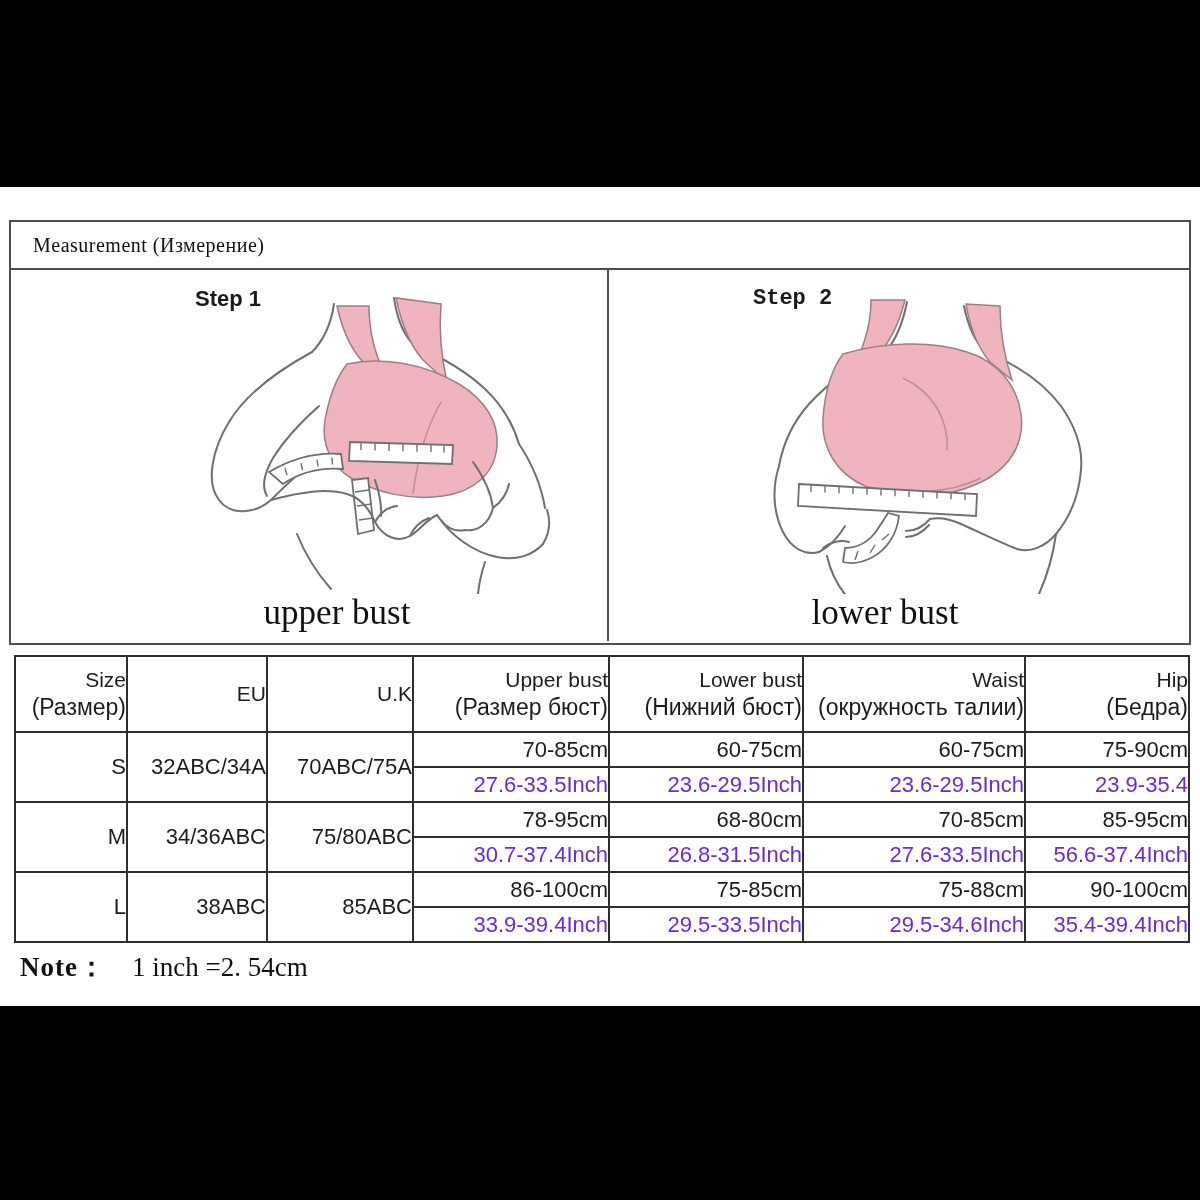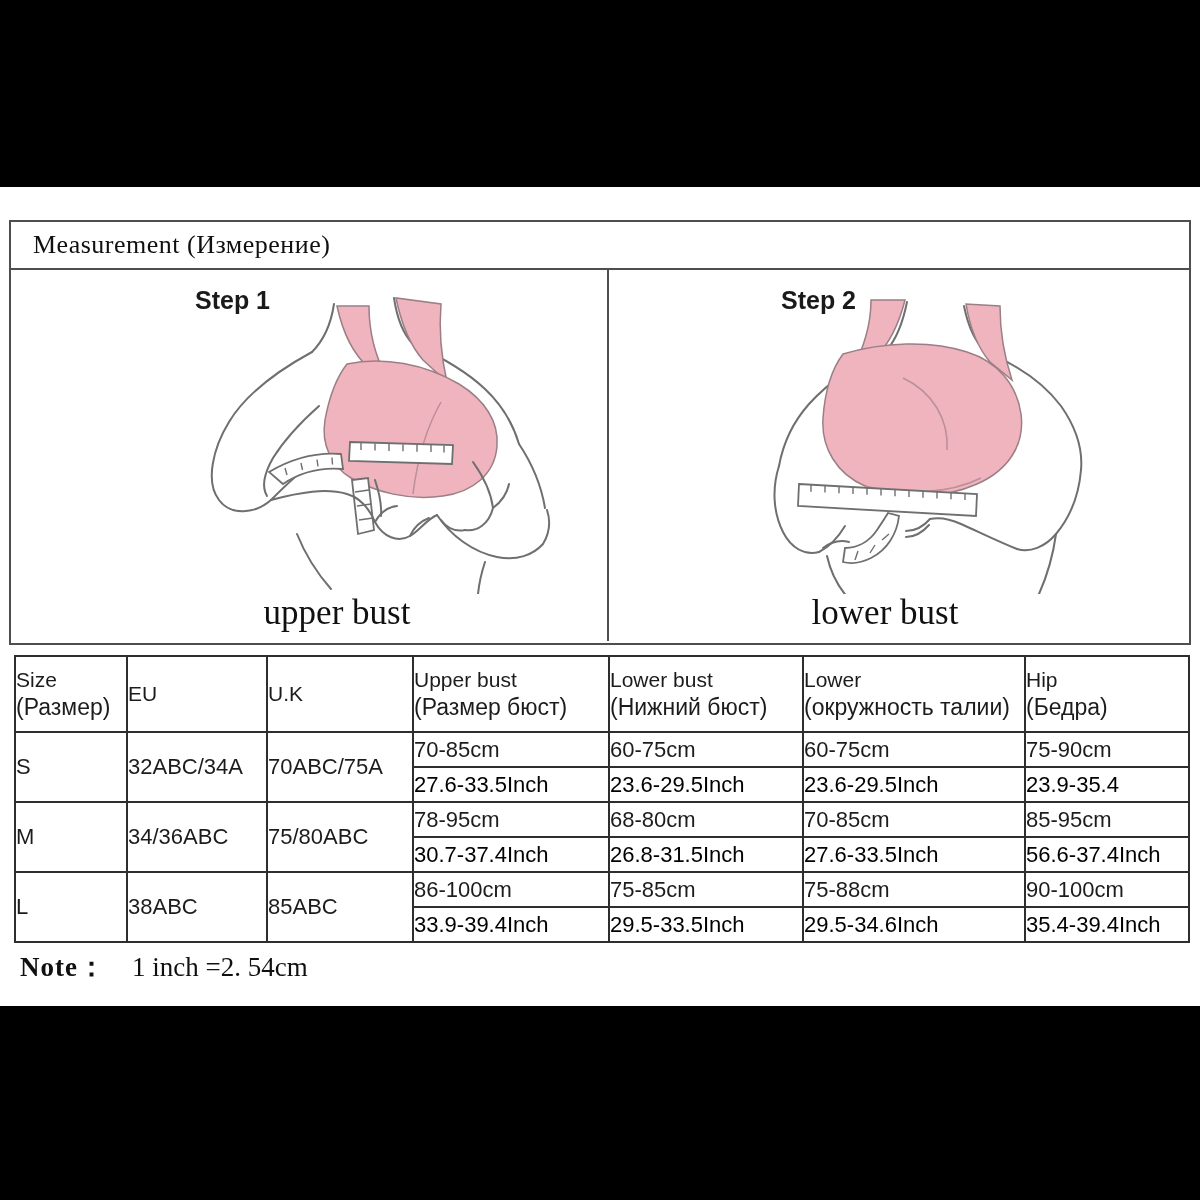--- a/index.html
+++ b/index.html
@@ -3,46 +3,46 @@
 <meta charset="utf-8">
 <style>
   * { box-sizing: border-box; margin: 0; padding: 0; }
   html,body { background:#000; }
   .stage { position:relative; width:1200px; height:1200px; background:#000; overflow:hidden;
            font-family:"Liberation Sans", sans-serif; }
   .content { position:absolute; left:0; top:187px; width:1200px; height:819px; background:#ffffff; }
 
   .guide-box { position:absolute; left:9px; top:33px; width:1182px; height:425px; border:2px solid #4e4e4e; background:#fff; }
   .guide-title { height:48px; border-bottom:2px solid #4e4e4e; display:flex; align-items:center;
-                 padding-left:22px; font-family:"Liberation Serif", serif; font-size:26px; color:#101010; letter-spacing:.5px; }
+                 padding-left:22px; font-family:"Liberation Serif", serif; font-size:20px; color:#101010; letter-spacing:.5px; }
   .panels { display:flex; height:371px; }
   .panel { position:relative; height:100%; }
   .panel.left { width:598px; border-right:2px solid #4e4e4e; }
   .panel.right { flex:1; }
-  .step-label { position:absolute; top:16px; font-size:25px; font-weight:bold; color:#1a1a1a; }
+  .step-label { position:absolute; top:16px; font-size:22px; font-weight:bold; color:#1a1a1a; }
   .panel.left  .step-label { left:184px; }
-  .panel.right .step-label { left:172px; }
+  .panel.right .step-label { left:144px;font-family:Liberation Mono, monospace; }
   .figure { position:absolute; top:24px; }
   .panel.left  .figure { left:140px; }
   .panel.right .figure { left:130px; }
   .panel-caption { position:absolute; bottom:8px; left:0; width:100%; text-align:center;
                    font-family:"Liberation Serif", serif; font-size:35px; color:#101010; }
   .panel.left  .panel-caption { transform:translateX(28px); }
   .panel.right .panel-caption { transform:translateX(-14px); }
 
   table.size-table { position:absolute; left:14px; top:468px; width:1174px; border-collapse:collapse;
-                     table-layout:fixed; text-align:left; color:#1c1c1c; font-size:22px; }
+                     table-layout:fixed; text-align:right; color:#1c1c1c; font-size:22px; }
   .size-table th, .size-table td { border:2px solid #2e2e2e; font-weight:normal; padding:0; overflow:hidden; }
   .size-table thead tr { height:76px; }
   .size-table tbody tr { height:35px; }
   .hcell { display:flex; flex-direction:column; justify-content:center; height:72px; line-height:1.25; }
   .hl { font-size:21px; }
   .ru { font-size:23px; }
   .ru:empty { display:none; }
-  td.inch { color:#000000; }
+  td.inch { color:#6d28d9; }
 
   .note { position:absolute; left:20px; top:762px; font-family:"Liberation Serif", serif;
           font-size:27px; color:#101010; }
   .note b { margin-right:26px; letter-spacing:1px;margin-top:48px; }
 </style>
 </head>
 <body>
 
 <div class="stage">
   <div class="content">
@@ -164,21 +164,21 @@
               </div>
             </th>
           <th>
               <div class="hcell">
                 <div class="hl">Lower bust</div>
                 <div class="hl ru">(Нижний бюст)</div>
               </div>
             </th>
           <th>
               <div class="hcell">
-                <div class="hl">Lower</div>
+                <div class="hl">Waist</div>
                 <div class="hl ru">(окружность талии)</div>
               </div>
             </th>
           <th>
               <div class="hcell">
                 <div class="hl">Hip</div>
                 <div class="hl ru">(Бедра)</div>
               </div>
             </th>
         </tr>

